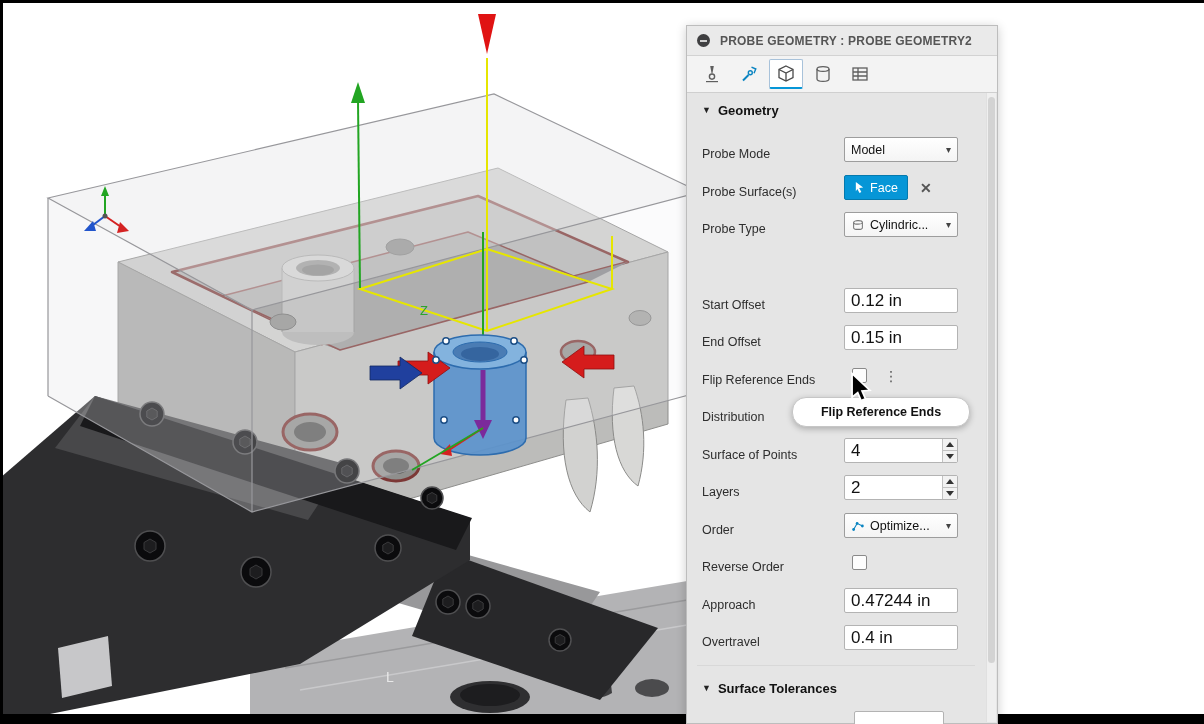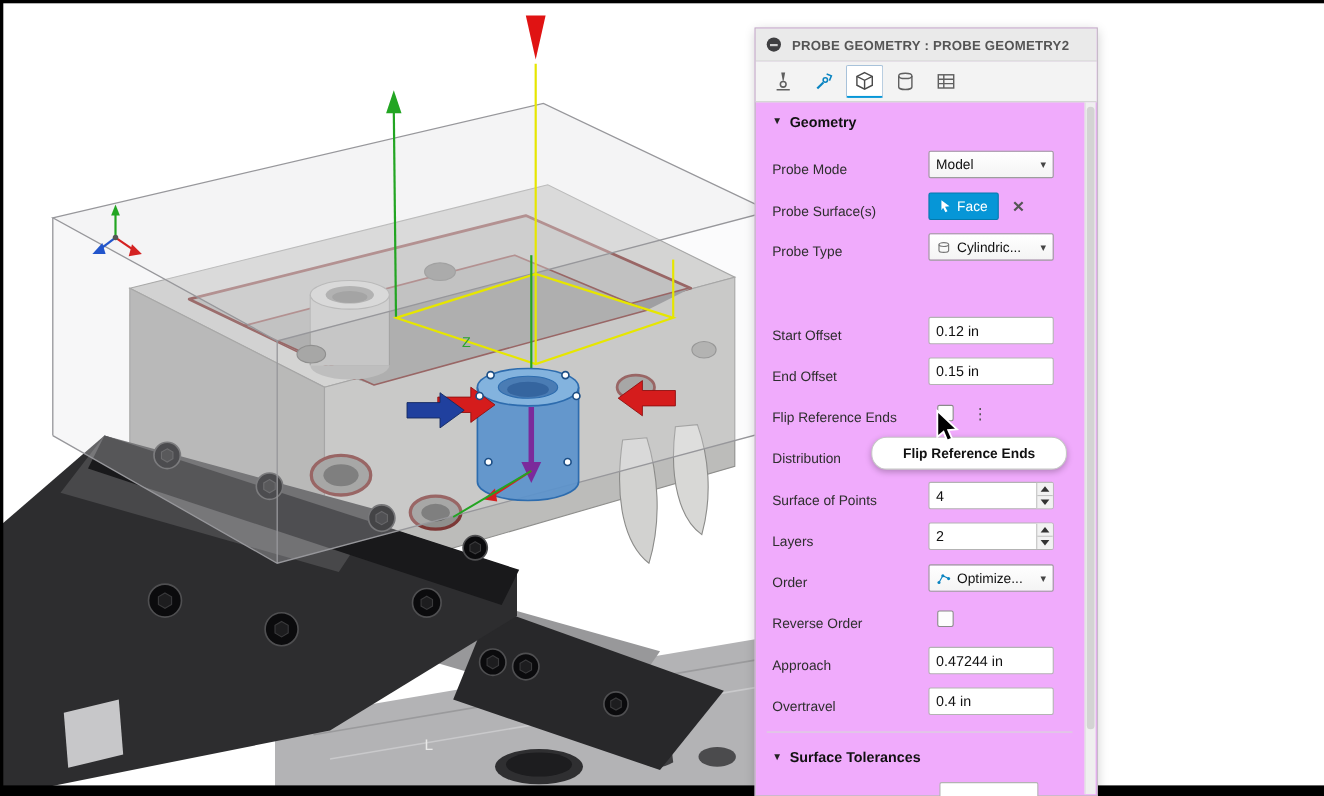--- a/index.html
+++ b/index.html
@@ -10,21 +10,21 @@
   .edge { position:absolute; background:#000; z-index:6; }
   #edge-top { left:0; top:0; width:1204px; height:3px; }
   #edge-left { left:0; top:0; width:3px; height:724px; }
   #edge-bottom { left:0; top:714px; width:1204px; height:10px; }
 
   
   #viewport { position:absolute; inset:0; z-index:1; }
 
   
   #panel { position:absolute; left:686px; top:25px; width:312px; height:699px;
-           background:#f0abfc; border:1px solid #bdbdbd; box-shadow:0 2px 10px rgba(0,0,0,.2);
+           background:#e5e5e5; border:1px solid #bdbdbd; box-shadow:0 2px 10px rgba(0,0,0,.2);
            z-index:10; }
   #titlebar { position:absolute; left:0; top:0; right:0; height:30px; background:#eaeaea;
               border-bottom:1px solid #d2d2d2; display:flex; align-items:center; padding:0 10px; }
   #grip { width:13px; height:13px; border-radius:50%; background:#3f3f41; position:relative; flex:0 0 auto; }
   #grip:after { content:""; position:absolute; left:3px; top:6px; width:7px; height:1.5px; background:#cfcfcf; }
   #dlg-title { margin-left:10px; font-size:12px; font-weight:600; color:#555; letter-spacing:.2px;
                white-space:nowrap; overflow:hidden; }
 
   #tabsbar { position:absolute; left:0; top:30px; right:0; height:37px; background:#f3f3f3;
              border-bottom:1px solid #cfcfcf; display:flex; align-items:center; padding:0 8px; gap:3px; }
@@ -36,21 +36,21 @@
 
   .sect { position:absolute; left:15px; right:30px; height:30px; display:flex; align-items:center; gap:7px; }
   .sect .tri { font-size:9px; color:#222; }
   .sect .sectlabel { font-size:13px; font-weight:bold; color:#111;text-align:center; }
 
   .frow { position:absolute; left:15px; right:30px; height:37px; display:flex; align-items:center; }
   .flabel { width:142px; flex:0 0 142px; font-size:12.5px; color:#2e2e2e;margin-top:8px; }
   .fctrl { display:flex; align-items:center; }
 
   .textinput { width:114px; height:25px; border:1px solid #b3b3b3; border-radius:2px; background:#fff;
-               font-family:"Liberation Sans",sans-serif; font-size:13px; color:#111; padding:0 6px; }
+               font-family:"Liberation Sans",sans-serif; font-size:17px; color:#111; padding:0 6px; }
   .dropdown { width:114px; height:25px; border:1px solid #9d9d9d; border-radius:2px;
               background:linear-gradient(#ffffff,#f4f4f4); display:flex; align-items:center;
               padding:0 6px; cursor:pointer; }
   .ddtext { flex:1; font-size:12.5px; color:#111; white-space:nowrap; overflow:hidden; }
   .caret { font-size:10px; color:#444; margin-left:4px; }
   .ddicon { margin-right:5px; display:flex; }
 
   .checkbox { width:15px; height:15px; margin-left:8px; background:#fdfdfd; border:1px solid #8a8a8a;
               border-radius:2px; display:flex; align-items:center; justify-content:center;
               font-size:12px; color:#1a1a1a; cursor:pointer; }

